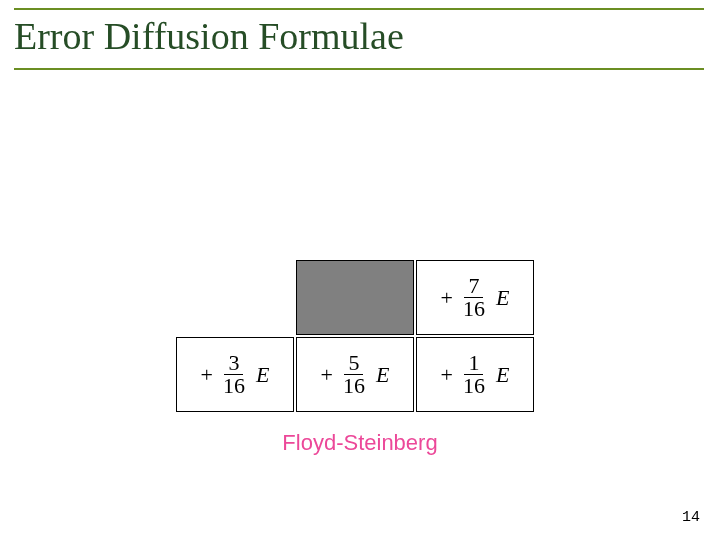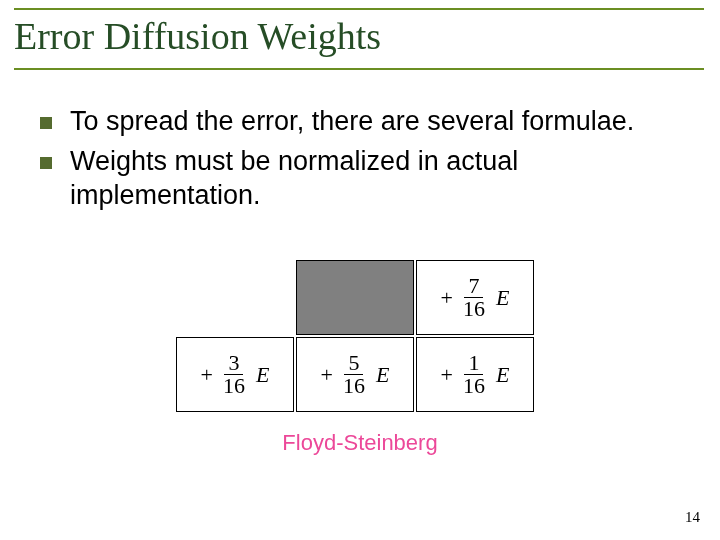--- a/index.html
+++ b/index.html
@@ -112,46 +112,36 @@
     width: 720px;
     text-align: center;
     font-family: Arial, Helvetica, sans-serif;
     color: #ec4899;
     font-size: 22px;
   }
   .pagenum {
     position: absolute;
     bottom: 14px;
     right: 20px;
-    font-family: Liberation Serif, serif;
+    font-family: Liberation Mono, monospace;
     font-size: 15px;
     color: #000;
   }
 </style>
 </head>
 <body>
 
 <div class="slide">
 
   <div class="title-bar">
     <div class="title-underline">
-      <span class="title-text">Error Diffusion Weights</span>
+      <span class="title-text">Error Diffusion Formulae</span>
     </div>
   </div>
 
-  <div class="body">
-    <div class="bullet-row">
-      <div class="bullet"></div>
-      <div class="bullet-text">To spread the error, there are several formulae.</div>
-    </div>
-    <div class="bullet-row">
-      <div class="bullet"></div>
-      <div class="bullet-text">Weights must be normalized in actual implementation.</div>
-    </div>
-  </div>
 
   <div class="diagram">
     <div class="row top">
       <div class="cell shaded"></div>
       <div class="cell">
         <span class="plus">+</span>
         <span class="frac">
           <span class="num">7</span>
           <span class="den">16</span>
         </span>

